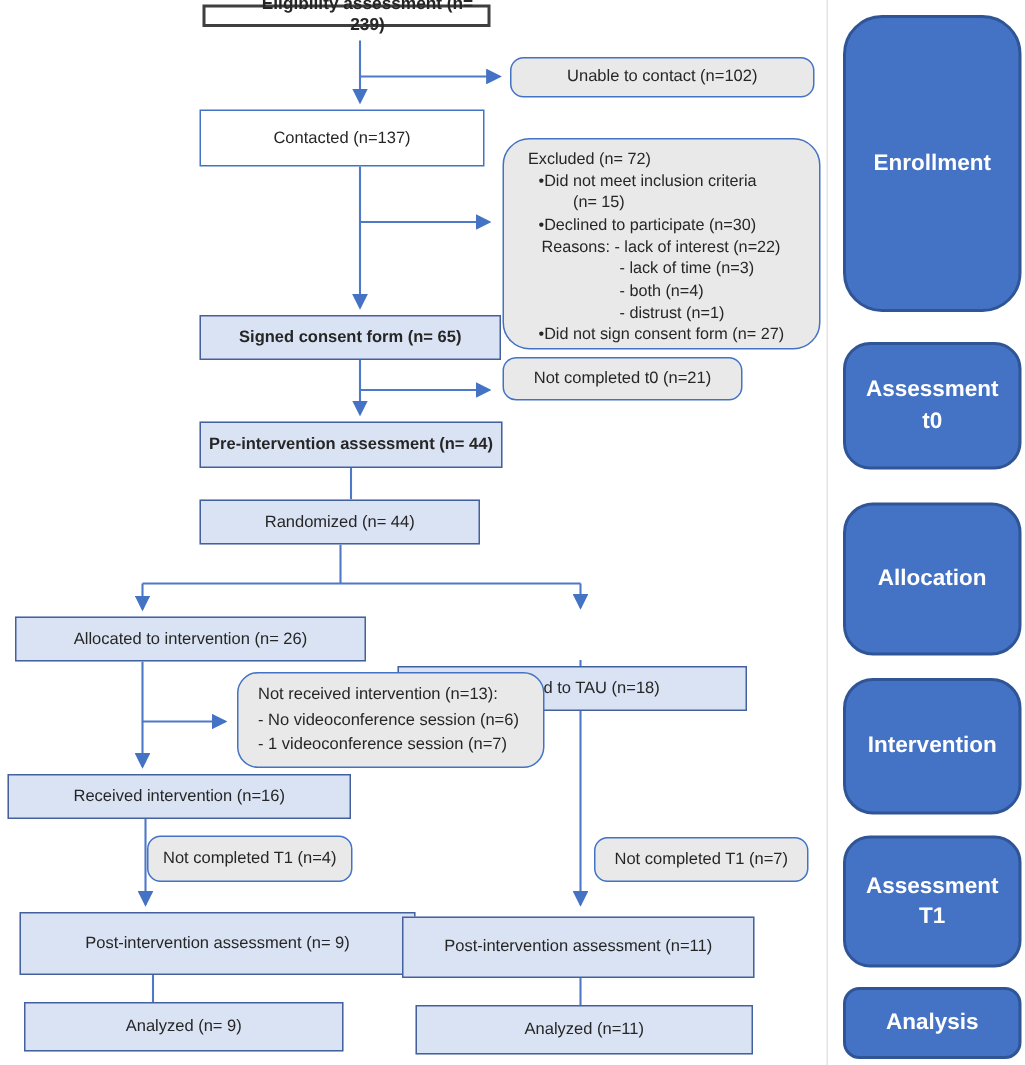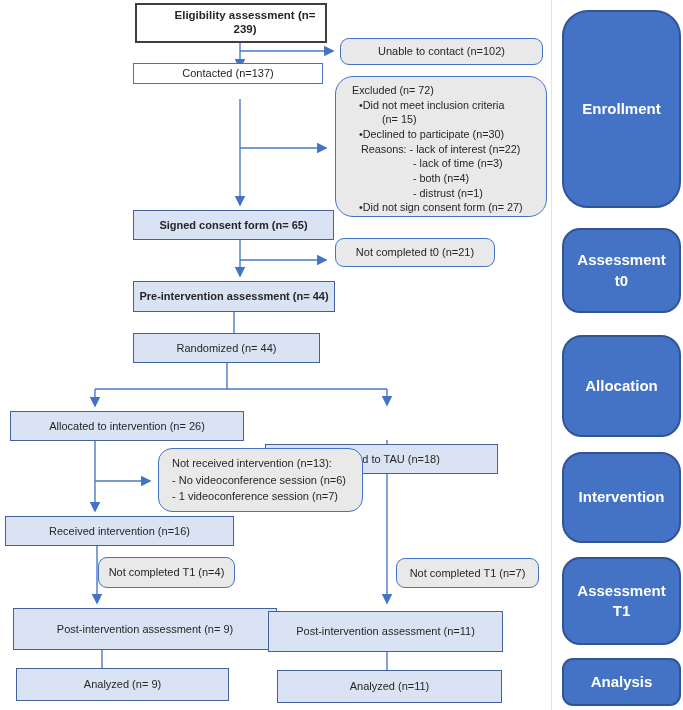--- a/index.html
+++ b/index.html
@@ -64,33 +64,33 @@
       <path d="M387,389 L387,405" marker-end="url(#ah)"></path>
       <path d="M95,441 L95,511" marker-end="url(#ah)"></path>
       <path d="M95,481 L150,481" marker-end="url(#ah)"></path>
       <path d="M97,546 L97,603" marker-end="url(#ah)"></path>
       <path d="M102,650 L102,668"></path>
       <path d="M387,440 L387,603" marker-end="url(#ah)"></path>
       <path d="M387,652 L387,670"></path>
     </g>
   </svg>
 
-  <div class="bx start-box" style="left:135px;top:3px;width:192px;height:40px;padding-left:28px;">
+  <div class="bx start-box" style="left:135px;top:3px;width:192px;height:15px;padding-left:28px;">
     <span>Eligibility assessment (n= 239)</span>
   </div>
 
   <div class="bx gray-box" style="left:340px;top:38px;width:203px;height:27px;">
     <span>Unable to contact (n=102)</span>
   </div>
 
-  <div class="bx white-box" style="left:133px;top:63px;width:190px;height:21px;">
+  <div class="bx white-box" style="left:133px;top:73px;width:190px;height:38px;">
     <span>Contacted (n=137)</span>
   </div>
 
-  <div class="bx gray-box gray-big" style="left:335px;top:76px;width:212px;height:141px;">
+  <div class="bx gray-box gray-big" style="left:335px;top:92px;width:212px;height:141px;">
     <div>Excluded (n= 72)</div>
     <div class="exc-b">•Did not meet inclusion criteria</div>
     <div class="exc-n">(n= 15)</div>
     <div class="exc-b">•Declined to participate (n=30)</div>
     <div class="exc-reasons">Reasons: - lack of interest (n=22)</div>
     <div class="exc-sub">- lack of time (n=3)</div>
     <div class="exc-sub">- both (n=4)</div>
     <div class="exc-sub">- distrust (n=1)</div>
     <div class="exc-b">•Did not sign consent form (n= 27)</div>
   </div>

